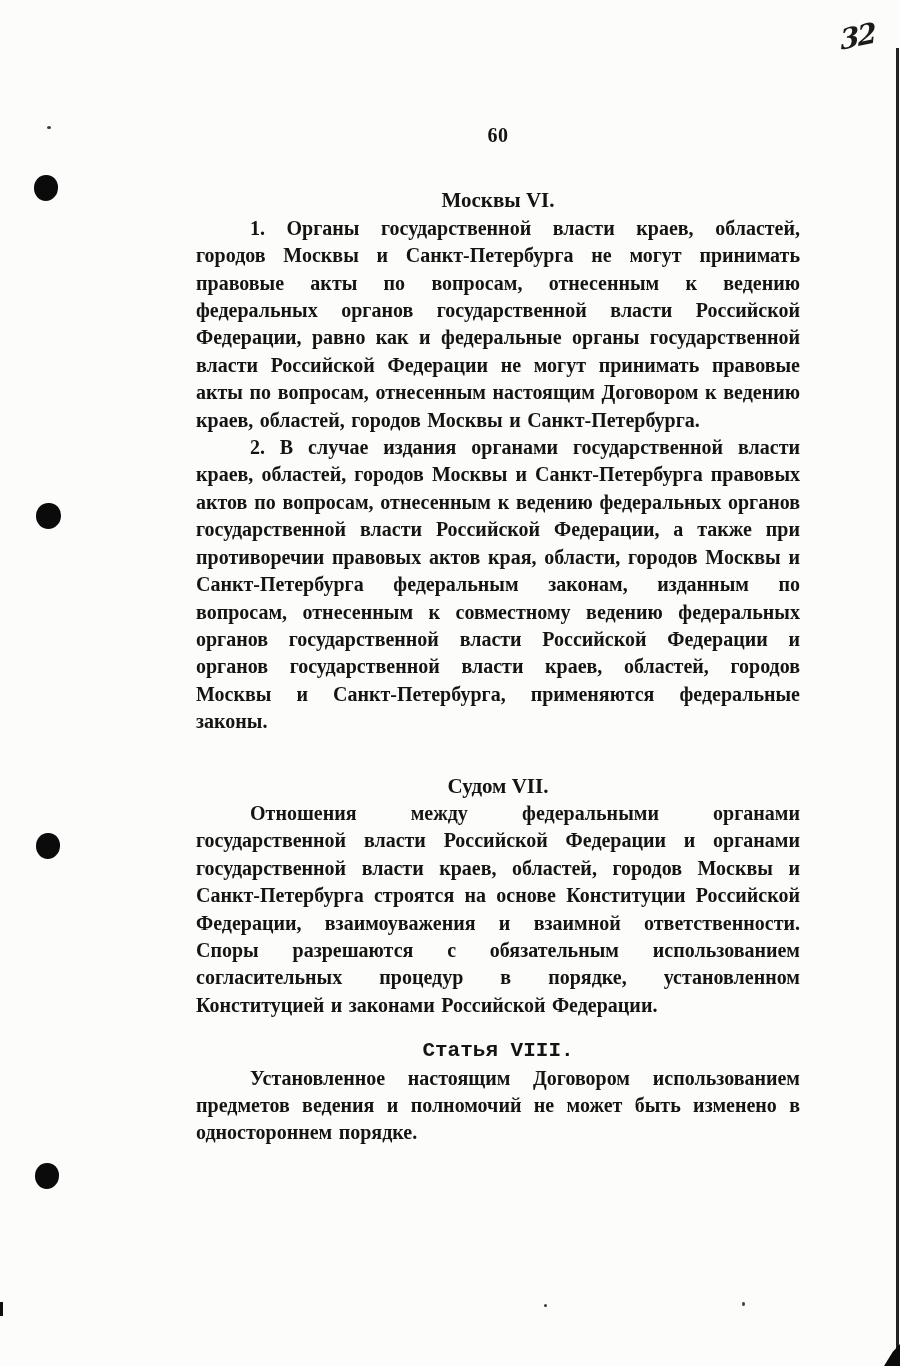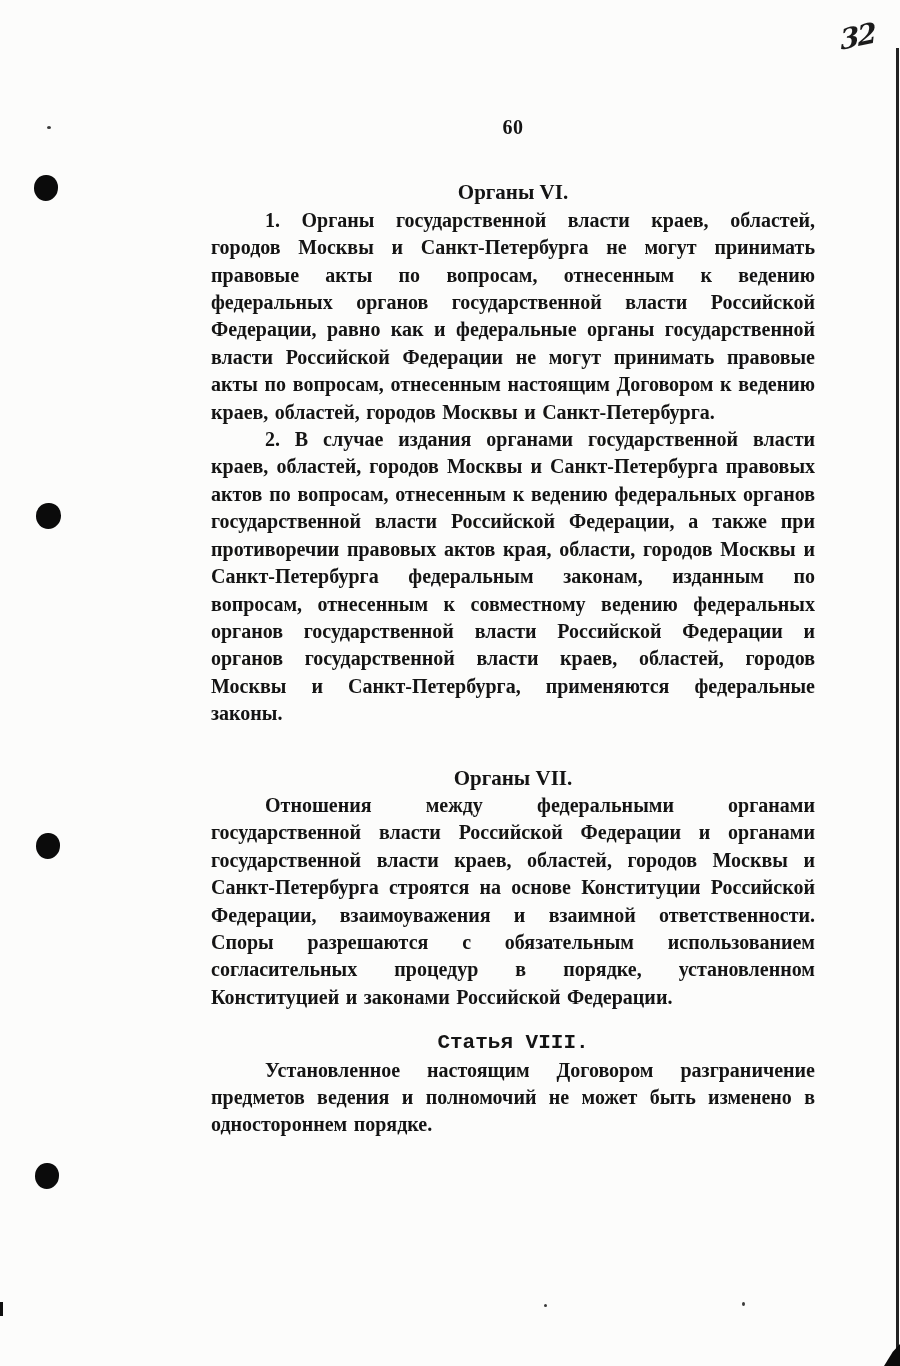--- a/index.html
+++ b/index.html
@@ -13,26 +13,25 @@
     height: 1366px;
     background: #fcfcfb;
     overflow: hidden;
     font-family: "Liberation Serif", "DejaVu Serif", serif;
     color: #141414;
   }
   
   .text-column {
     position: absolute;
     left: 196px;
-    top: 8px;
+    top: 16px;
     width: 604px;
     line-height: 27.4px;
     font-size: 20px;
     font-weight: 700;
-    margin-left: 15px;
   }
   .page-number {
     padding-top: 106px;
     text-align: center;
     font-size: 20px;
     font-weight: 700;
     letter-spacing: 0.5px;
   }
   .article-heading {
     margin: 0;
@@ -123,29 +122,29 @@
   <div class="edge-sliver"></div>
   <div class="speck speck-1"></div>
   <div class="speck speck-2"></div>
   <div class="speck speck-3"></div>
 
   <div class="text-column">
 
     <div class="page-number">60</div>
 
     <section class="article-vi">
-      <h2 class="article-heading">Органы VI.</h2>
+      <h2 class="article-heading">Москвы VI.</h2>
       <p>1. Органы государственной власти краев, областей, городов Москвы и Санкт-Петербурга не могут принимать правовые акты по вопросам, отнесенным к ведению федеральных органов государственной власти Российской Федерации, равно как и федеральные органы государственной власти Российской Федерации не могут принимать правовые акты по вопросам, отнесенным настоящим Договором к ведению краев, областей, городов Москвы и Санкт-Петербурга.</p>
       <p>2. В случае издания органами государственной власти краев, областей, городов Москвы и Санкт-Петербурга правовых актов по вопросам, отнесенным к ведению федеральных органов государственной власти Российской Федерации, а также при противоречии правовых актов края, области, городов Москвы и Санкт-Петербурга федеральным законам, изданным по вопросам, отнесенным к совместному ведению федеральных органов государственной власти Российской Федерации и органов государственной власти краев, областей, городов Москвы и Санкт-Петербурга, применяются федеральные законы.</p>
     </section>
 
     <section class="article-vii">
-      <h2 class="article-heading">Органы VII.</h2>
+      <h2 class="article-heading">Судом VII.</h2>
       <p>Отношения между федеральными органами государственной власти Российской Федерации и органами государственной власти краев, областей, городов Москвы и Санкт-Петербурга строятся на основе Конституции Российской Федерации, взаимоуважения и взаимной ответственности. Споры разрешаются с обязательным использованием согласительных процедур в порядке, установленном Конституцией и законами Российской Федерации.</p>
     </section>
 
     <section class="article-viii">
       <h2 class="article-heading">Статья VIII.</h2>
-      <p>Установленное настоящим Договором разграничение предметов ведения и полномочий не может быть изменено в одностороннем порядке.</p>
+      <p>Установленное настоящим Договором использованием предметов ведения и полномочий не может быть изменено в одностороннем порядке.</p>
     </section>
 
   </div>
 </div>
 
 </body></html>

